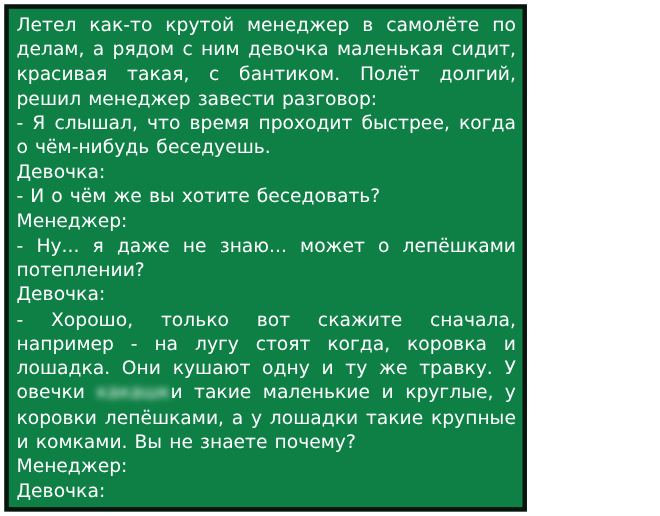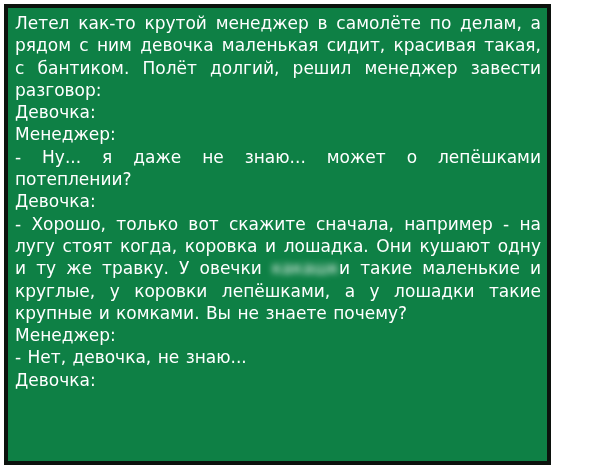--- a/index.html
+++ b/index.html
@@ -8,21 +8,21 @@
     width: 600px;
     height: 469px;
     background: #ffffff;
     font-family: "DejaVu Sans", sans-serif;
     overflow: hidden;
   }
   .card {
     position: absolute;
     left: 4px;
     top: 4px;
-    width: 547px;
+    width: 475px;
     height: 461px;
     box-sizing: border-box;
     background: var(--bg, #0e8045);
     border: 4px solid var(--border, #0c120d);
     padding: 4px 6px 0 7px;
     color: var(--text, #ffffff);
     font-size: 17px;
     line-height: 22.3px;
     word-spacing: 1px;
   }
@@ -33,21 +33,22 @@
   .censored {
     filter: blur(3px);
     opacity: 0.92;
   }
 </style>
 </head>
 <body>
 
 <div class="card">
   <p class="para"><span>Летел как-то крутой менеджер в самолёте по делам, а рядом с ним девочка маленькая сидит, красивая такая, с бантиком. Полёт долгий, решил менеджер завести разговор:</span></p>
+  <p class="para"><span>- Я слышал, что время проходит быстрее, когда о чём-нибудь беседуешь.</span></p>
   <p class="para"><span>Девочка:</span></p>
+  <p class="para"><span>- И о чём же вы хотите беседовать?</span></p>
   <p class="para"><span>Менеджер:</span></p>
   <p class="para"><span>- Ну... я даже не знаю... может о лепёшками потеплении?</span></p>
   <p class="para"><span>Девочка:</span></p>
   <p class="para"><span>- Хорошо, только вот скажите сначала, например - на лугу стоят когда, коровка и лошадка. Они кушают одну и ту же травку. У овечки </span><span class="censored">какашк</span><span>и такие маленькие и круглые, у коровки лепёшками, а у лошадки такие крупные и комками. Вы не знаете почему?</span></p>
   <p class="para"><span>Менеджер:</span></p>
-  <p class="para"><span>- Нет, девочка, не знаю...</span></p>
   <p class="para"><span>Девочка:</span></p>
 </div>
 
 </body></html>

